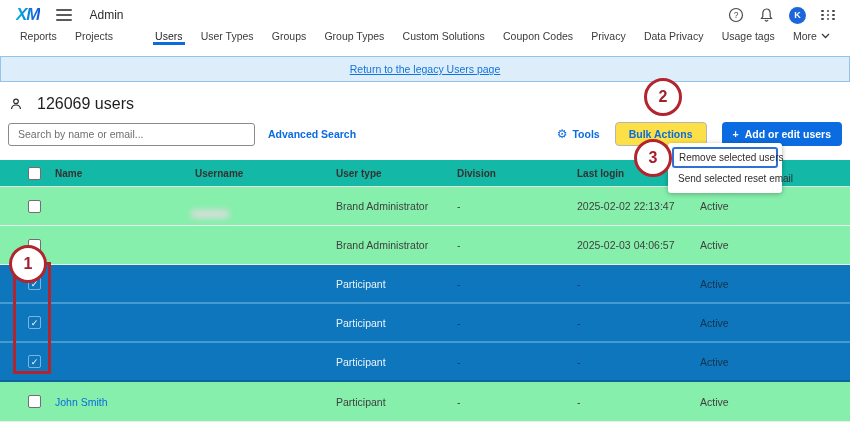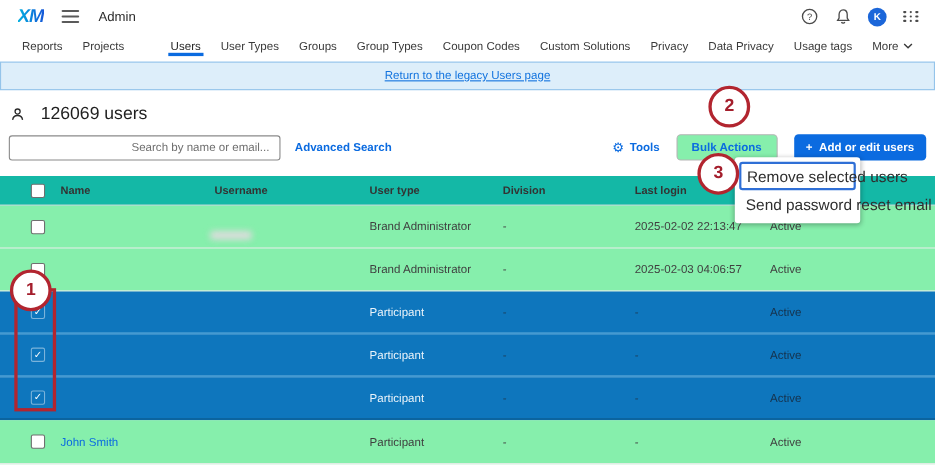--- a/index.html
+++ b/index.html
@@ -15,44 +15,44 @@
   .hamburger div { height:2px; background:#5a5a5a; margin:3px 0; border-radius:1px; }
   .app-title { margin-left:18px; font-size:12px; color:#2b2b2b; }
   .topbar-right { margin-left:auto; display:flex; align-items:center; gap:15px; }
   .icon-btn { display:flex; align-items:center; justify-content:center; cursor:pointer; }
   .avatar { width:17px; height:17px; border-radius:50%; background:#1b66d9; color:#fff;
     font-size:9px; font-weight:bold; display:flex; align-items:center; justify-content:center; }
   .grid-icon { display:grid; grid-template-columns:repeat(3,4px); grid-gap:1.5px; }
   .grid-icon span { width:2.5px; height:2.5px; background:#4a4a4a; border-radius:50%; }
 
   
-  .nav { height:26px; display:flex; align-items:center; padding:0 18px; gap:0;
+  .nav { height:26px; display:flex; align-items:flex-start; padding:0 18px; gap:0;
     justify-content:space-between; }
   .tab { font-size:10.5px; color:#3b3b3b; display:flex; align-items:center; gap:4px;
     cursor:pointer; border-bottom:3px solid transparent; padding:0 2px; white-space:nowrap; }
   .tab.active { border-bottom-color:#0b6be0; color:#1f1f1f;margin-left:24px; }
 
   
   .banner { height:26px; background:#ddeefa; border:1px solid #94c4ea;
     display:flex; align-items:center; justify-content:center; }
   .banner a { font-size:10.5px; color:#1273de; text-decoration:underline; cursor:pointer; }
 
   
   .summary { margin:13px 0 0 10px; display:flex; align-items:center; gap:15px;
     font-size:16px; color:#1f1f1f; }
   .toolbar { margin-top:9px; padding:0 8px; display:flex; align-items:center; height:24px; }
   .search-input { width:247px; height:23px; border:1px solid #8a8a8a; border-radius:3px;
-    font-size:10.5px; padding:0 9px; color:#3c3c3c; font-family:"Liberation Sans",sans-serif;text-align:right; }
+    font-size:10.5px; padding:0 9px; color:#3c3c3c; font-family:"Liberation Sans",sans-serif; }
   .search-input::placeholder { color:#6f6f6f; }
   .adv-link { margin-left:13px; font-size:10.5px; color:#0b6be0; font-weight:bold; cursor:pointer; }
   .toolbar-right { margin-left:auto; display:flex; align-items:center; gap:15px; }
   .tools { display:flex; align-items:center; gap:5px; color:#0b6be0; font-size:10.5px;
     font-weight:bold; cursor:pointer; }
   .gear { font-family:"DejaVu Sans",sans-serif; font-size:12px; font-weight:normal; }
-  .btn-outline { background:#86efac; border:1px solid #b5b5b5; border-radius:4px; color:#0b6be0;
+  .btn-outline { background:#fde047; border:1px solid #b5b5b5; border-radius:4px; color:#0b6be0;
     font-size:10.5px; font-weight:bold; padding:5px 13px; cursor:pointer;
     font-family:"Liberation Sans",sans-serif; }
   .btn-primary { background:#0b6be0; border:none; border-radius:4px; color:#fff;
     font-size:10.5px; font-weight:bold; padding:6px 11px; cursor:pointer; display:flex;
     align-items:center; gap:6px; font-family:"Liberation Sans",sans-serif; }
 
   
   .table { margin-top:14px; }
   .trow { display:grid; grid-template-columns:55px 140px 141px 121px 120px 123px 120px 1fr;
     align-items:center; }
@@ -82,21 +82,21 @@
   .b-user-1 { width:148px; height:12px; background:#d0d0d0; margin-left:-4px; }
   .b-user-1b { width:38px; height:8px; background:#dcdcdc; margin:3px 0 0 -4px; }
   .b-user-2 { width:158px; height:13px; background:#cdcdcd; margin-left:-4px; }
   .sel-name { background:#cfe3f4; opacity:.9; }
   .sel-user { background:#4a97cd; margin-left:-8px; }
   .b-user-6 { width:158px; height:13px; background:#e3e3e3; margin-left:-4px; }
 
   
   .menu { position:absolute; left:668px; top:143px; width:114px; background:#fff;
     border-radius:3px; box-shadow:0 1px 5px rgba(0,0,0,.3); padding:4px; z-index:10; }
-  .menu-item { font-size:14px; color:#2e2e2e; padding:5px 6px; cursor:pointer; white-space:nowrap; }
+  .menu-item { font-size:10px; color:#2e2e2e; padding:5px 6px; cursor:pointer; white-space:nowrap; }
   .menu-item.focused { border:2px solid #2f6fd6; border-radius:3px; padding:3px 5px; }
 
   
   .ann-circle { position:absolute; width:38px; height:38px; border-radius:50%; background:#fff;
     border:3px solid #b2252f; color:#a41e2c; font-size:16px; font-weight:bold;
     display:flex; align-items:center; justify-content:center; z-index:21; }
   .ann-rect { position:absolute; left:13px; top:262px; width:38px; height:112px;
     border:3px solid #b2252f; z-index:20; pointer-events:none; }
   #ann1 { left:9px; top:245px; }
   #ann2 { left:644px; top:78px; }
@@ -143,22 +143,22 @@
   </div>
 </div>
 
 <div class="nav">
   <span class="tab">Reports</span>
   <span class="tab">Projects</span>
   <span class="tab active">Users</span>
   <span class="tab">User Types</span>
   <span class="tab">Groups</span>
   <span class="tab">Group Types</span>
+  <span class="tab">Custom Solutions</span>
   <span class="tab">Coupon Codes</span>
-  <span class="tab">Custom Solutions</span>
   <span class="tab">Privacy</span>
   <span class="tab">Data Privacy</span>
   <span class="tab">Usage tags</span>
   <span class="tab">
     <span>More</span>
     <svg width="9" height="6" viewBox="0 0 9 6">
         <polyline points="1,1 4.5,4.5 8,1" fill="none" stroke="#3b3b3b" stroke-width="1.3"></polyline>
       </svg>
   </span>
 </div>
@@ -269,19 +269,19 @@
     <span>Participant</span>
     <span class="dash">-</span>
     <span class="dash">-</span>
     <span class="status">Active</span>
     <span class="dots">···</span>
   </div>
 </div>
 
 <div class="menu">
   <div class="menu-item focused">Remove selected users</div>
-  <div class="menu-item">Send password reset email</div>
+  <div class="menu-item">Send selected reset email</div>
 </div>
 
 <div class="ann-rect"></div>
 <div class="ann-circle" id="ann1">1</div>
 <div class="ann-circle" id="ann2">2</div>
 <div class="ann-circle" id="ann3">3</div>
 
 </body></html>

